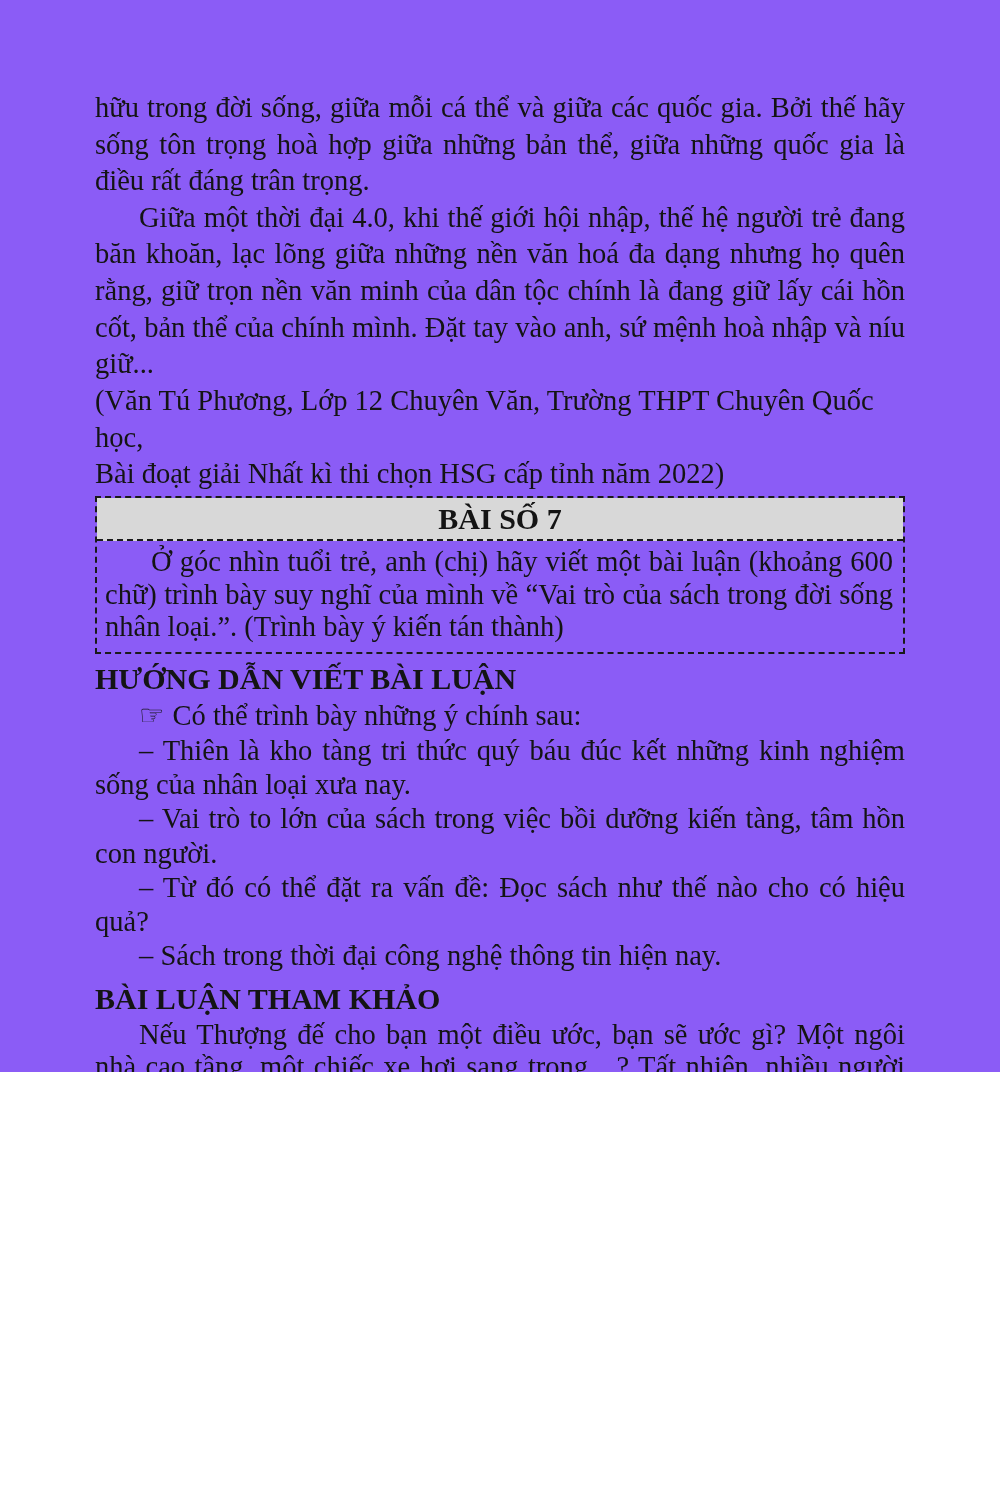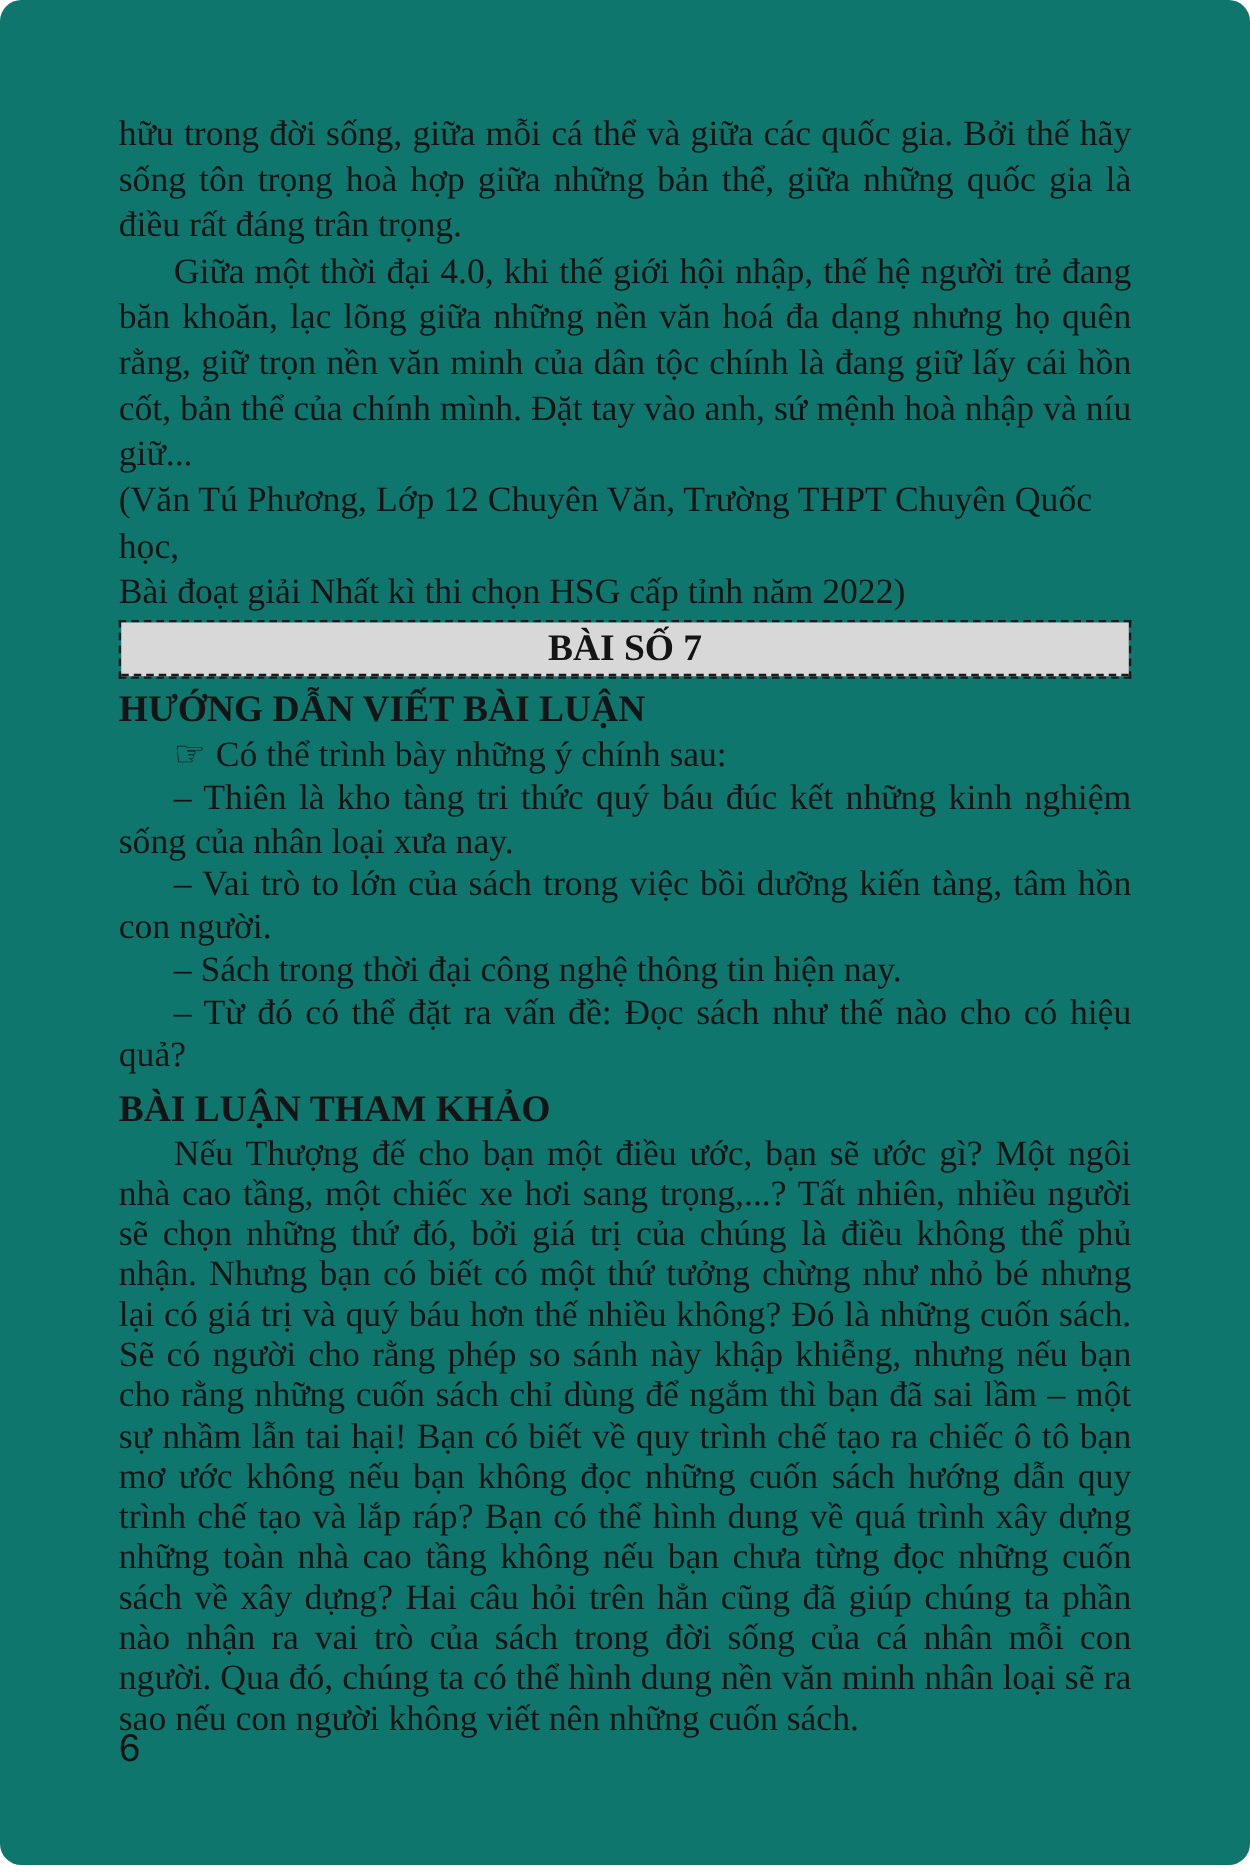--- a/index.html
+++ b/index.html
@@ -3,27 +3,26 @@
 <meta charset="utf-8">
 <style>
   html, body {
     margin: 0;
     padding: 0;
     background: #ffffff;
   }
   .page {
     position: relative;
     width: 1000px;
-    height: 1492px;
-    background: #0f766e;
+    height: 1072px;
+    background: #8b5cf6;
     color: #141414;
     font-family: "Liberation Serif", "DejaVu Serif", serif;
     overflow: hidden;
     box-sizing: border-box;
-    border-radius: 17px;
   }
   .content {
     padding: 90px 95px 0 95px;
   }
   .para {
     margin: 0;
     font-size: 28.5px;
     line-height: 36.6px;
     text-align: justify;
   }
@@ -95,30 +94,31 @@
     <p class="para">hữu trong đời sống, giữa mỗi cá thể và giữa các quốc gia. Bởi thế hãy sống tôn trọng hoà hợp giữa những bản thể, giữa những quốc gia là điều rất đáng trân trọng.</p>
     <p class="para indent">Giữa một thời đại 4.0, khi thế giới hội nhập, thế hệ người trẻ đang băn khoăn, lạc lõng giữa những nền văn hoá đa dạng nhưng họ quên rằng, giữ trọn nền văn minh của dân tộc chính là đang giữ lấy cái hồn cốt, bản thể của chính mình. Đặt tay vào anh, sứ mệnh hoà nhập và níu giữ...</p>
 
     <div>
       <div class="citation-line">(Văn Tú Phương, Lớp 12 Chuyên Văn, Trường THPT Chuyên Quốc học,</div>
       <div class="citation-line">Bài đoạt giải Nhất kì thi chọn HSG cấp tỉnh năm 2022)</div>
     </div>
 
     <div class="exercise-box">
       <div class="box-header">BÀI SỐ 7</div>
+      <p class="box-body">Ở góc nhìn tuổi trẻ, anh (chị) hãy viết một bài luận (khoảng 600 chữ) trình bày suy nghĩ của mình về “Vai trò của sách trong đời sống nhân loại.”. (Trình bày ý kiến tán thành)</p>
     </div>
 
     <h2 class="section-heading">HƯỚNG DẪN VIẾT BÀI LUẬN</h2>
 
     <p class="guide-para"><span class="pointer">☞</span><span>Có thể trình bày những ý chính sau:</span></p>
 
     <p class="guide-para">– Thiên là kho tàng tri thức quý báu đúc kết những kinh nghiệm sống của nhân loại xưa nay.</p>
     <p class="guide-para">– Vai trò to lớn của sách trong việc bồi dưỡng kiến tàng, tâm hồn con người.</p>
+    <p class="guide-para">– Từ đó có thể đặt ra vấn đề: Đọc sách như thế nào cho có hiệu quả?</p>
     <p class="guide-para">– Sách trong thời đại công nghệ thông tin hiện nay.</p>
-    <p class="guide-para">– Từ đó có thể đặt ra vấn đề: Đọc sách như thế nào cho có hiệu quả?</p>
 
     <h2 class="section-heading">BÀI LUẬN THAM KHẢO</h2>
 
     <p class="essay-para">Nếu Thượng đế cho bạn một điều ước, bạn sẽ ước gì? Một ngôi nhà cao tầng, một chiếc xe hơi sang trọng,...? Tất nhiên, nhiều người sẽ chọn những thứ đó, bởi giá trị của chúng là điều không thể phủ nhận. Nhưng bạn có biết có một thứ tưởng chừng như nhỏ bé nhưng lại có giá trị và quý báu hơn thế nhiều không? Đó là những cuốn sách. Sẽ có người cho rằng phép so sánh này khập khiễng, nhưng nếu bạn cho rằng những cuốn sách chỉ dùng để ngắm thì bạn đã sai lầm – một sự nhầm lẫn tai hại! Bạn có biết về quy trình chế tạo ra chiếc ô tô bạn mơ ước không nếu bạn không đọc những cuốn sách hướng dẫn quy trình chế tạo và lắp ráp? Bạn có thể hình dung về quá trình xây dựng những toàn nhà cao tầng không nếu bạn chưa từng đọc những cuốn sách về xây dựng? Hai câu hỏi trên hẳn cũng đã giúp chúng ta phần nào nhận ra vai trò của sách trong đời sống của cá nhân mỗi con người. Qua đó, chúng ta có thể hình dung nền văn minh nhân loại sẽ ra sao nếu con người không viết nên những cuốn sách.</p>
 
   </div>
 
   <div class="page-number">6</div>
 </div>
 

